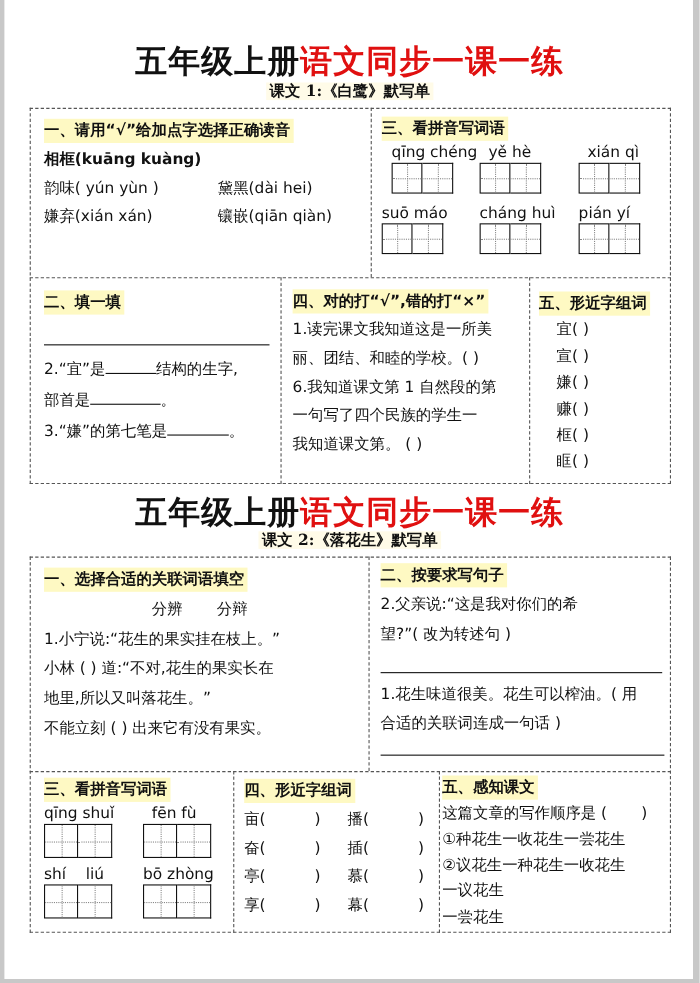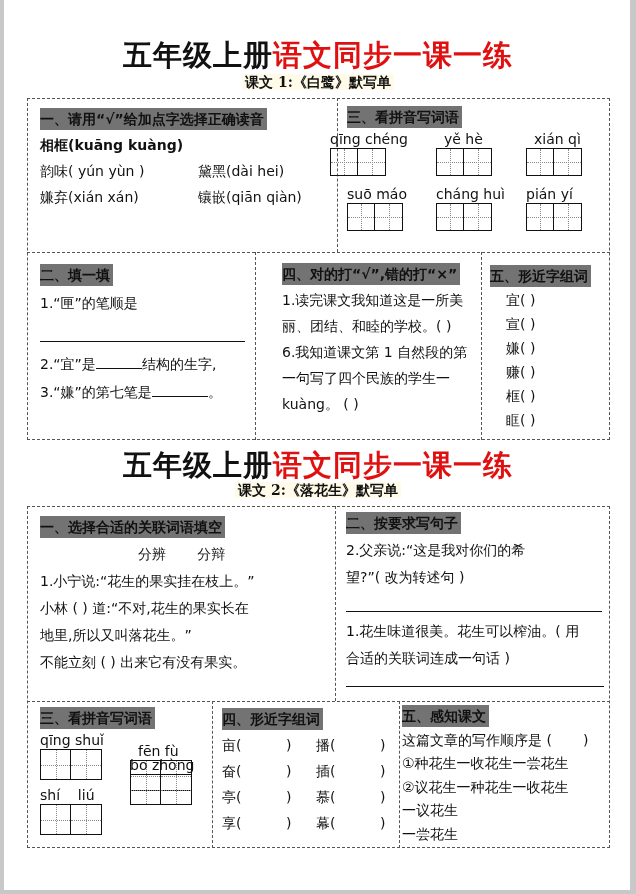--- a/index.html
+++ b/index.html
@@ -6,21 +6,21 @@
   body { width: 636px; height: 894px; background: #c8c8c8; font-family: "DejaVu Sans", sans-serif; color: #111; overflow: hidden; }
   .page { position: absolute; left: 4px; top: 0; width: 626px; height: 890px; background: #fff; }
   .title { position: absolute; left: 0; width: 636px; text-align: center; font-family: "DejaVu Serif", serif; font-weight: bold; font-size: 29px; letter-spacing: 1px; }
   .title .red { color: #e01010; }
   .subtitle { position: absolute; left: 0; width: 636px; text-align: center; font-family: "DejaVu Serif", serif; font-weight: bold; font-size: 14px; }
   .subtitle span { background: #fffbe8; padding: 0 3px; }
   .box { position: absolute; border: 1.5px dashed #555; }
   .vline { position: absolute; border-left: 1.5px dashed #555; }
   .hline { position: absolute; border-top: 1.5px dashed #555; }
   .sec { position: absolute; font-size: 14px; line-height: 26px; }
-  .head { display: inline-block; background: #737373; font-weight: bold; padding: 0 3px 0 0; line-height: 22px; font-size: 14px; }
+  .head { display: inline-block; background: #fef9c3; font-weight: bold; padding: 0 3px 0 0; line-height: 22px; font-size: 14px; }
   .row { white-space: nowrap; }
   .py { font-family: "DejaVu Sans", sans-serif; }
   .grid { display: flex; }
   .cell { width: 28px; height: 28px; border: 1px solid #111; position: relative; }
   .cell + .cell { border-left: none; }
   .cell::before { content: ""; position: absolute; left: 50%; top: 0; bottom: 0; border-left: 1px dotted #888; }
   .cell::after { content: ""; position: absolute; top: 50%; left: 0; right: 0; border-top: 1px dotted #888; }
   .wordgrp { position: absolute; }
   .wordgrp .py { font-size: 14px; line-height: 16px; height: 17px; white-space: nowrap; }
   .blank { display: inline-block; border-bottom: 1px solid #111; height: 16px; vertical-align: baseline; }
@@ -51,21 +51,21 @@
     </div>
   <div class="row" style="display:flex;">
       <span style="width:158px" class="py">嫌弃(xián  xán)</span>
       <span class="py">镶嵌(qiān    qiàn)</span>
     </div>
 </div>
 
 <div class="sec" style="left:347px; top:104px;">
   <div class="head">三、看拼音写词语</div>
 </div>
-<div class="wordgrp" style="left:330px; top:131px;">
+<div class="wordgrp" style="left:356px; top:131px;">
     <div class="py">qīng  chéng</div>
     <div class="grid">
       <div class="cell"></div>
       <div class="cell"></div>
     </div>
   </div>
 <div class="wordgrp" style="left:436px; top:131px;">
     <div class="py" style="padding-left:8px">yě   hè</div>
     <div class="grid">
       <div class="cell"></div>
@@ -96,34 +96,34 @@
 <div class="wordgrp" style="left:526px; top:186px;">
     <div class="py">pián   yí</div>
     <div class="grid">
       <div class="cell"></div>
       <div class="cell"></div>
     </div>
   </div>
 
 <div class="sec" style="left:40px; top:261px; width:210px; line-height:28px;">
   <div class="head">二、填一填</div>
-  <div>1.“匣”的笔顺是</div>
   <div style="height:24px"></div>
   <div class="fullline" style="width:205px; margin-bottom:8px;"></div>
   <div class="row"><span>2.“宜”是</span><span class="blank" style="width:46px"></span><span>结构的生字,</span></div>
+  <div class="row"><span>部首是</span><span class="blank" style="width:64px"></span><span>。</span></div>
   <div class="row"><span>3.“嫌”的第七笔是</span><span class="blank" style="width:56px"></span><span>。</span></div>
 </div>
 
-<div class="sec" style="left:266px; top:261px; width:212px;margin-left:16px;">
+<div class="sec" style="left:266px; top:261px; width:212px;">
   <div class="head">四、对的打“√”,错的打“×”</div>
   <div class="row">1.读完课文我知道这是一所美</div>
   <div class="row">丽、团结、和睦的学校。(       )</div>
   <div class="row">6.我知道课文第 1 自然段的第</div>
   <div class="row">一句写了四个民族的学生一</div>
-  <div class="row">kuàng。       (       )</div>
+  <div class="row">我知道课文第。       (       )</div>
 </div>
 
 <div class="sec" style="left:490px; top:264px; width:118px; line-height:24px;">
   <div class="head">五、形近字组词</div>
   <div style="padding-left:16px">
     <div class="row">宜(        )</div>
     <div class="row">宣(        )</div>
     <div class="row">嫌(        )</div>
     <div class="row">赚(        )</div>
     <div class="row">框(        )</div>
@@ -164,35 +164,35 @@
 <div class="sec" style="left:40px; top:705px;">
   <div class="head">三、看拼音写词语</div>
 </div>
 <div class="wordgrp" style="left:40px; top:732px;">
     <div class="py">qīng shuǐ</div>
     <div class="grid">
       <div class="cell" style="width:31px;height:31px"></div>
       <div class="cell" style="width:31px;height:31px"></div>
     </div>
   </div>
-<div class="wordgrp" style="left:130px; top:732px;margin-top:11px;">
+<div class="wordgrp" style="left:130px; top:732px;">
     <div class="py" style="padding-left:8px">fēn fù</div>
     <div class="grid">
       <div class="cell" style="width:31px;height:31px"></div>
       <div class="cell" style="width:31px;height:31px"></div>
     </div>
   </div>
 <div class="wordgrp" style="left:40px; top:787px;">
     <div class="py" style="white-space:pre">shí    liú</div>
     <div class="grid">
       <div class="cell" style="width:31px;height:31px"></div>
       <div class="cell" style="width:31px;height:31px"></div>
     </div>
   </div>
-<div class="wordgrp" style="left:130px; top:757px;">
+<div class="wordgrp" style="left:130px; top:787px;">
     <div class="py">bō  zhòng</div>
     <div class="grid">
       <div class="cell" style="width:31px;height:31px"></div>
       <div class="cell" style="width:31px;height:31px"></div>
     </div>
   </div>
 
 <div class="sec" style="left:222px; top:706px; width:175px; line-height:26px;">
   <div class="head">四、形近字组词</div>
   <div class="row" style="display:flex;">

